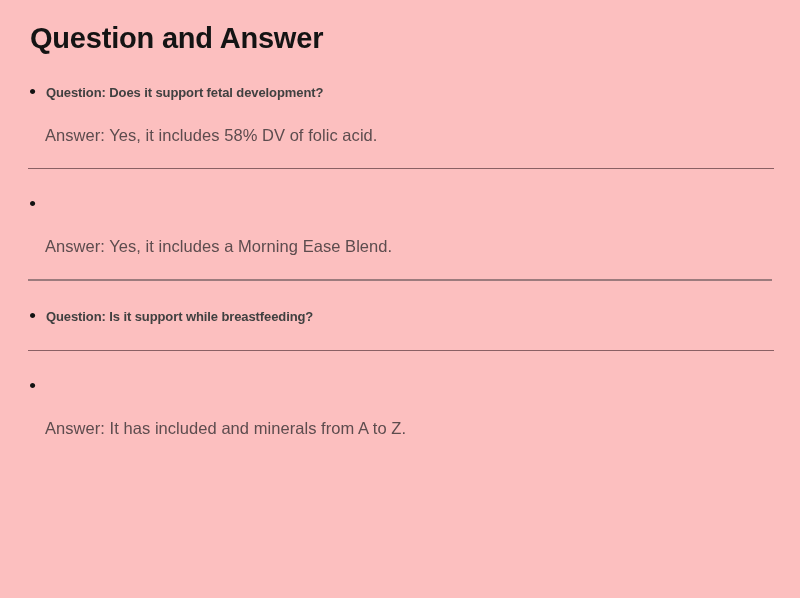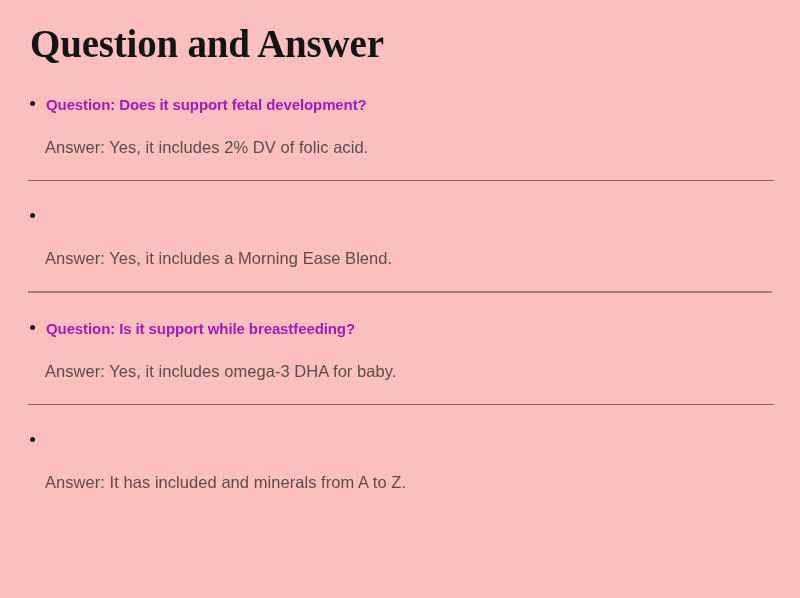--- a/index.html
+++ b/index.html
@@ -15,28 +15,27 @@
   }
   .slide {
     position: relative;
     width: 800px;
     height: 598px;
     box-sizing: border-box;
     padding: 0 28px;
     background: #fcbfbf;
   }
   .page-title {
-    font-size: 39px;
+    font-size: 29px;
     font-weight: bold;
     color: #141414;
     letter-spacing: -0.2px;
     padding-top: 22px;
     margin: 0 0 26px 2px;
     line-height: 1.15;
-    font-family: Liberation Serif, serif;
   }
   .qa-list {
     list-style: none;
     margin: 0;
     padding: 0;
   }
   .qa-item {
     position: relative;
     margin: 0;
     padding: 0;
@@ -49,23 +48,23 @@
   }
   .bullet {
     color: #121212;
     font-size: 19px;
     line-height: 22px;
     flex: 0 0 auto;
     width: 9px;
     text-align: center;
   }
   .question-text {
-    font-size: 15px;
+    font-size: 13px;
     font-weight: bold;
-    color: #a21caf;
+    color: #404040;
     line-height: 23px;
     letter-spacing: -0.1px;
   }
   .answer-text {
     font-size: 16.5px;
     font-weight: normal;
     color: #5d4c4e;
     line-height: 22px;
     margin: 20px 0 0 17px;
     letter-spacing: 0.05px;
@@ -96,38 +95,37 @@
 
   <h1 class="page-title">Question and Answer</h1>
 
   <ul class="qa-list">
 
     <li class="qa-item">
       <div class="question-row">
         <span class="bullet">•</span>
         <span class="question-text">Question: Does it support fetal development?</span>
       </div>
-      <div class="answer-text">Answer: Yes, it includes 2% DV of folic acid.</div>
+      <div class="answer-text">Answer: Yes, it includes 58% DV of folic acid.</div>
       <hr class="divider">
     </li>
 
     <li class="qa-item">
       <div class="question-row">
         <span class="bullet">•</span>
       </div>
       <div class="answer-text">Answer: Yes, it includes a Morning Ease Blend.</div>
       <hr class="divider thick">
     </li>
 
     <li class="qa-item">
       <div class="question-row">
         <span class="bullet">•</span>
         <span class="question-text">Question: Is it support while breastfeeding?</span>
       </div>
-      <div class="answer-text">Answer: Yes, it includes omega-3 DHA for baby.</div>
       <hr class="divider">
     </li>
 
     <li class="qa-item">
       <div class="question-row">
         <span class="bullet">•</span>
       </div>
       <div class="answer-text">Answer: It has included and minerals from A to Z.</div>
     </li>
 

